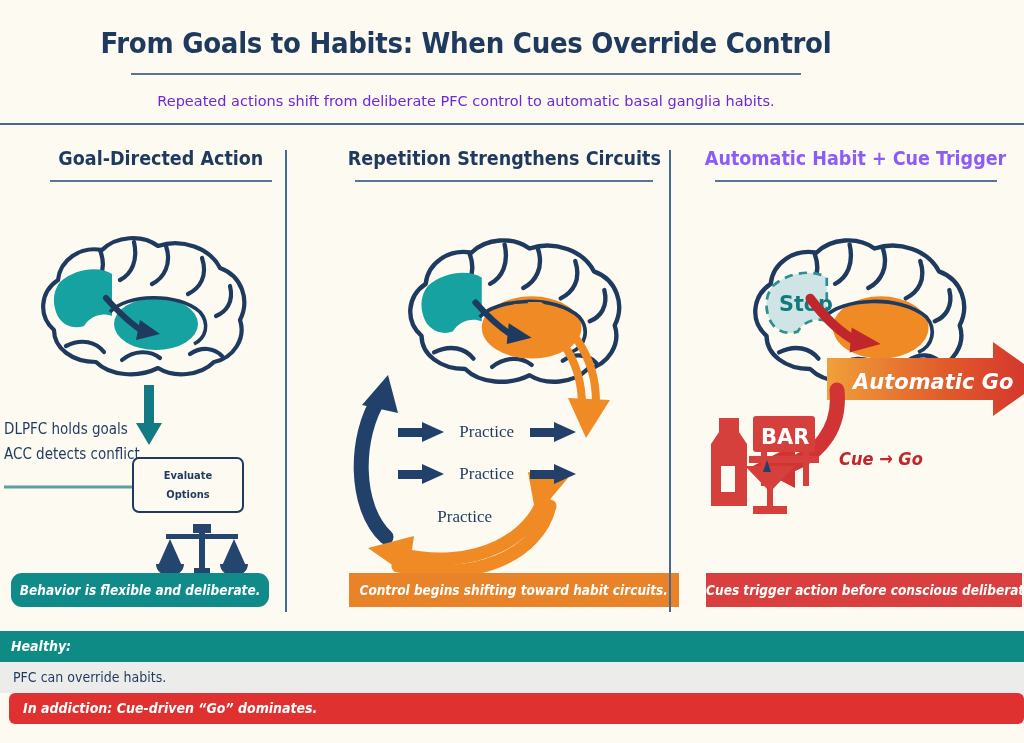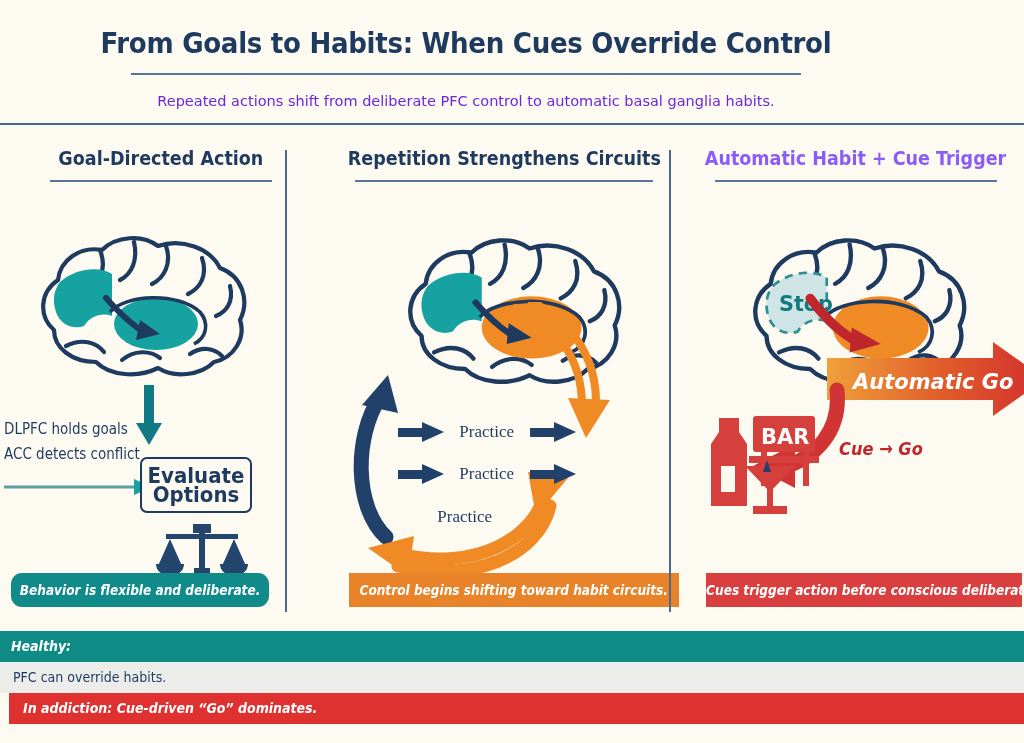--- a/index.html
+++ b/index.html
@@ -123,40 +123,40 @@
     font-stretch: condensed;
     display: flex; align-items: center;
   }
   #foot-addiction {
     background: #e03131; color: #fff;
     font-style: italic; font-weight: bold; font-size: 14px;
     padding: 7px 14px 8px 14px;
     margin-left: 9px;
     font-family: "DejaVu Sans", sans-serif;
     font-stretch: condensed;
-    display: flex; align-items: center;
+    display: flex; align-items: center; border-radius: 6px;
   }
 
   
   .region-list {
     position: absolute; left: 4px; top: 235px;
     font-size: 15px; color: #1f3a5f;
     line-height: 25px;
     font-family: "DejaVu Sans", sans-serif;
     font-stretch: condensed;
   }
   #evaluate-box {
-    position: absolute; left: 140px; top: 275px;
+    position: absolute; left: 132px; top: 275px;
     width: 112px; height: 56px;
     border: 2.5px solid #1f3a5f;
     border-radius: 7px;
     background: #fdfaf2;
     display: flex; flex-direction: column;
     align-items: center; justify-content: center;
-    color: #1f3a5f; font-weight: bold; font-size: 22px;
+    color: #1f3a5f; font-weight: bold; font-size: 11px;
     line-height: 19px;
     font-family: "DejaVu Sans", sans-serif;
     font-stretch: condensed;
   }
 
   
   .practice-row {
     position: absolute;
     display: flex; align-items: center;
     gap: 10px;
@@ -164,21 +164,21 @@
     font-family: "DejaVu Sans", sans-serif;
     font-stretch: condensed;
   }
   #pr0 { left: 76px; top: 240px; }
   #pr1 { left: 76px; top: 282px; }
   #pr2 { left: 110px; top: 325px; }
   .practice-label { min-width: 66px; text-align: center; font-family: Liberation Serif, serif; }
 
   
   #cue-go-label {
-    position: absolute; left: 152px; top: 256px;
+    position: absolute; left: 152px; top: 266px;
     color: #c0272d; font-size: 18px; font-weight: bold;
     font-style: italic;
     font-family: "DejaVu Sans", sans-serif;
     font-stretch: condensed;
   }
   svg { display: block; }
 </style>
 </head>
 <body>
 

